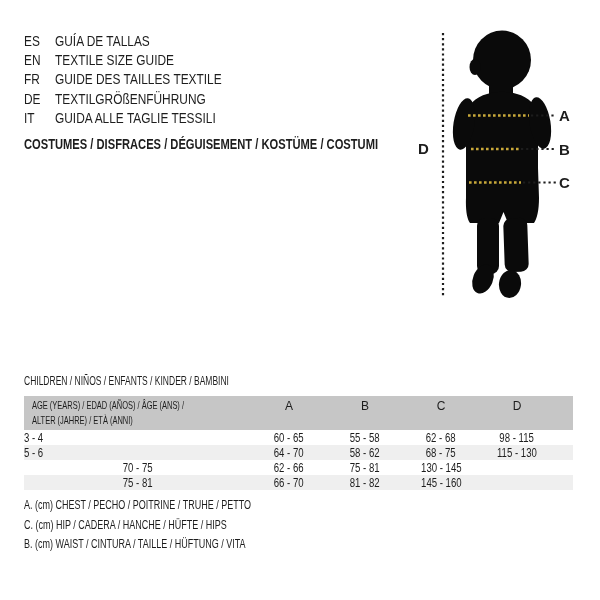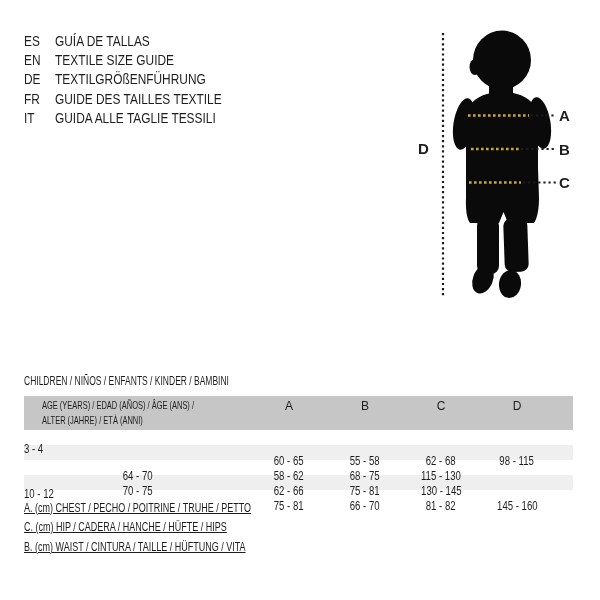--- a/index.html
+++ b/index.html
@@ -31,58 +31,61 @@
   .sil *{fill:var(--silhouette,#0a0a0a);}
   .ly{stroke:var(--accent-dots,#c9a93a);stroke-width:2.6;stroke-dasharray:2.6 2.4;}
   .lk{stroke:var(--ink,#1d1d1d);stroke-width:2.2;stroke-dasharray:2.2 2.9;}
   .flabel{position:absolute;font-size:15px;font-weight:bold;line-height:15px;}
 
   
   .tbl-title{position:absolute;left:24px;top:374px;font-size:12.5px;}
   .tbl{position:absolute;left:24px;top:396px;width:549px;font-size:12px;}
   .thead,.trow{display:grid;grid-template-columns:227px 76px 76px 76px 76px 1fr;}
   .thead{background:var(--table-header-bg,#c6c6c6);height:34px;align-items:start;}
-  .thead .age{padding:2px 0 0 18px;font-size:11.5px;line-height:15px;display:flex;flex-direction:column;align-items:flex-start;}
+  .thead .age{padding:2px 0 0 8px;font-size:11.5px;line-height:15px;display:flex;flex-direction:column;align-items:flex-start;}
   .thead .v{text-align:center;line-height:15px;padding-top:3px;}
   .trow{height:15px;align-items:center;}
-  .trow .v{text-align:center;margin-top:24px;}
+  .trow .v{text-align:center;}
   .trow.alt{background:var(--table-stripe-bg,#efefef);}
 
   
   .legend{position:absolute;left:24px;top:498px;font-size:12.5px;}
-  .legend .lrow{display:flex;align-items:center;height:19.6px;text-decoration:underline;}
+  .legend .lrow{display:flex;align-items:flex-start;height:19.6px;}
 </style>
 </head>
 <body>
 
 <div class="page">
 
   <ul class="langs">
     <li>
       <span class="code"><span class="cx" style="--sx:.85">ES</span></span>
       <span class="cx" style="--sx:.85">GUÍA DE TALLAS</span>
     </li>
     <li>
       <span class="code"><span class="cx" style="--sx:.85">EN</span></span>
       <span class="cx" style="--sx:.85">TEXTILE SIZE GUIDE</span>
     </li>
     <li>
+      <span class="code"><span class="cx" style="--sx:.85">FR</span></span>
+      <span class="cx" style="--sx:.85">GUIDE DES TAILLES TEXTILE</span>
+    </li>
+    <li>
       <span class="code"><span class="cx" style="--sx:.85">DE</span></span>
       <span class="cx" style="--sx:.85">TEXTILGRÖßENFÜHRUNG</span>
-    </li>
-    <li>
-      <span class="code"><span class="cx" style="--sx:.85">FR</span></span>
-      <span class="cx" style="--sx:.85">GUIDE DES TAILLES TEXTILE</span>
     </li>
     <li>
       <span class="code"><span class="cx" style="--sx:.85">IT</span></span>
       <span class="cx" style="--sx:.85">GUIDA ALLE TAGLIE TESSILI</span>
     </li>
   </ul>
 
+  <div class="costumes">
+    <span class="cx" style="--sx:.72">COSTUMES / DISFRACES / DÉGUISEMENT / KOSTÜME / COSTUMI</span>
+  </div>
 
   <svg class="fig" viewBox="0 0 600 600" aria-hidden="true">
     <g class="sil">
       <ellipse cx="502" cy="60" rx="29" ry="29.5"></ellipse>
       <ellipse cx="475" cy="67" rx="5.5" ry="8"></ellipse>
       <rect x="489" y="76" width="24" height="24"></rect>
       <path d="M466 170 L466 117 C466 105 476 97 487 94 C497 91 507 91 517 94 C528 97 538 105 538 117 L538 170 Z"></path>
       <ellipse cx="464" cy="124" rx="10.5" ry="26" transform="rotate(9 464 124)"></ellipse>
       <ellipse cx="540" cy="123" rx="10.5" ry="26" transform="rotate(-9 540 123)"></ellipse>
       <path d="M466 168 L538 168 L539 198 C539 210 537 219 534 223 L508 223 L503.5 212 L499 223 L470 223 C467 219 465.5 210 466 198 Z"></path>
@@ -124,37 +127,37 @@
     <div class="trow">
       <div><span class="cx" style="--sx:.8">3 - 4</span></div>
       <div class="v"><span class="cxc" style="--sx:.8">60 - 65</span></div>
       <div class="v"><span class="cxc" style="--sx:.8">55 - 58</span></div>
       <div class="v"><span class="cxc" style="--sx:.8">62 - 68</span></div>
       <div class="v"><span class="cxc" style="--sx:.8">98 - 115</span></div>
       <div></div>
     </div>
 
     <div class="trow alt">
+      <div><span class="cx" style="--sx:.8">5 - 6</span></div>
       <div class="v"><span class="cxc" style="--sx:.8">64 - 70</span></div>
       <div class="v"><span class="cxc" style="--sx:.8">58 - 62</span></div>
       <div class="v"><span class="cxc" style="--sx:.8">68 - 75</span></div>
       <div class="v"><span class="cxc" style="--sx:.8">115 - 130</span></div>
       <div></div>
     </div>
 
     <div class="trow">
       <div class="v"><span class="cxc" style="--sx:.8">70 - 75</span></div>
       <div class="v"><span class="cxc" style="--sx:.8">62 - 66</span></div>
       <div class="v"><span class="cxc" style="--sx:.8">75 - 81</span></div>
       <div class="v"><span class="cxc" style="--sx:.8">130 - 145</span></div>
       <div></div>
     </div>
 
     <div class="trow alt">
-      <div><span class="cx" style="--sx:.8">10 - 12</span></div>
       <div class="v"><span class="cxc" style="--sx:.8">75 - 81</span></div>
       <div class="v"><span class="cxc" style="--sx:.8">66 - 70</span></div>
       <div class="v"><span class="cxc" style="--sx:.8">81 - 82</span></div>
       <div class="v"><span class="cxc" style="--sx:.8">145 - 160</span></div>
       <div></div>
     </div>
   </div>
 
   <div class="legend">
     <div class="lrow">

